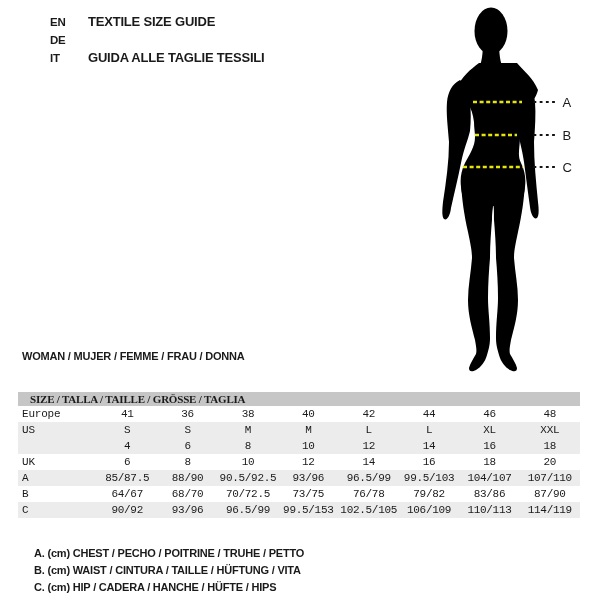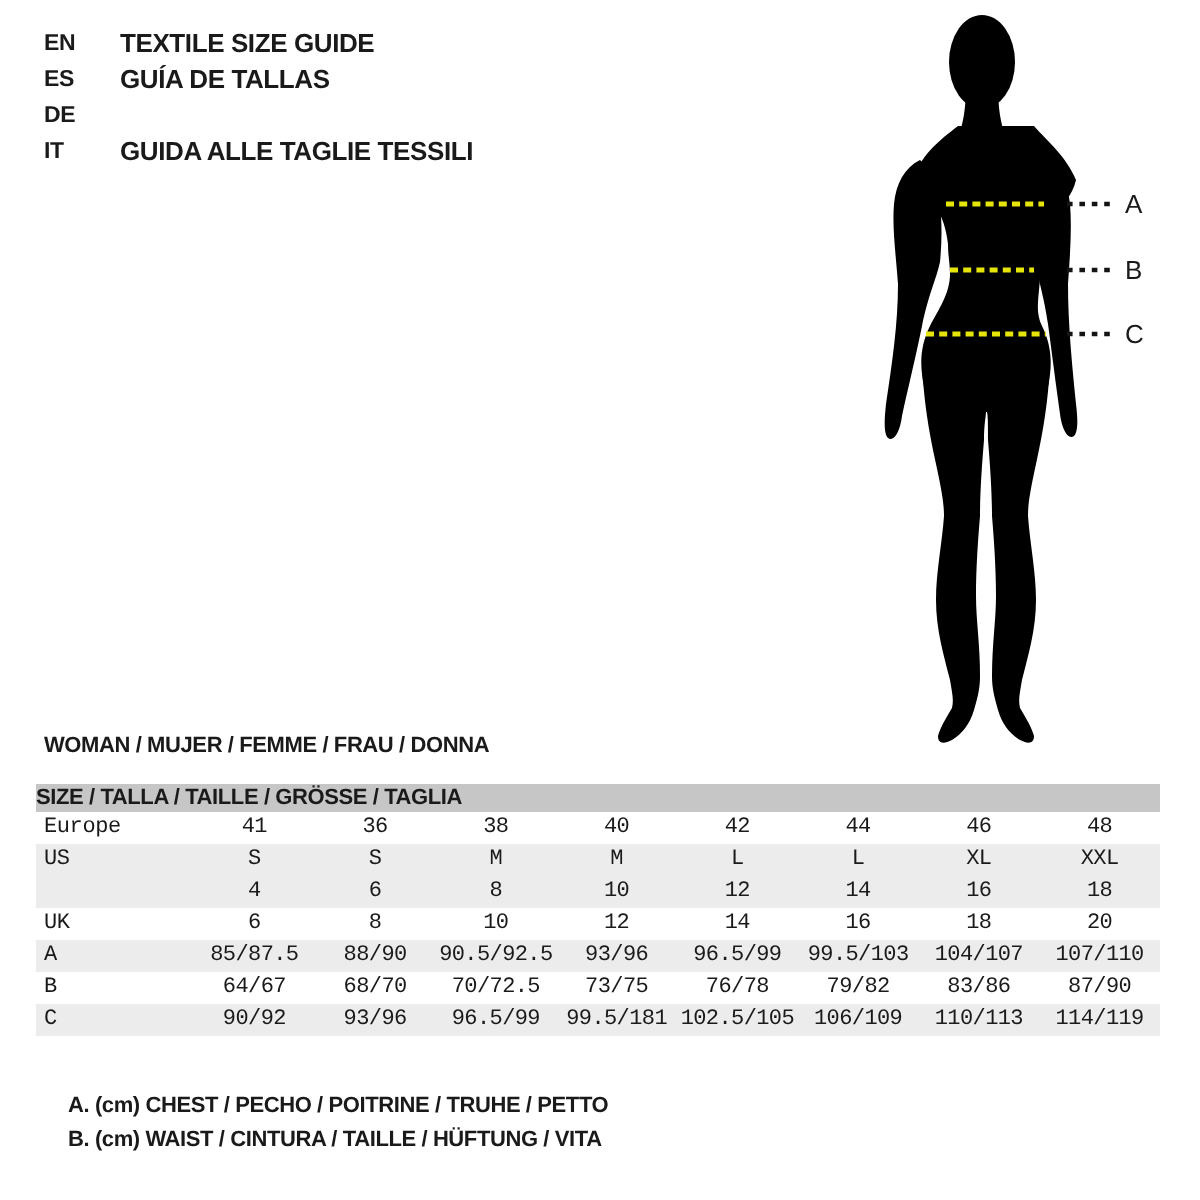--- a/index.html
+++ b/index.html
@@ -2,56 +2,52 @@
 <html style="--header-bg: #c6c6c6; --shade: #ececec;"><head>
 <meta charset="utf-8">
 <style>
   html,body{margin:0;padding:0;background:#ffffff;}
   .canvas{
     position:relative;width:600px;height:600px;background:#ffffff;overflow:hidden;
     font-family:"Liberation Sans",sans-serif;color:#1a1a1a;
   }
   
   .lang-list{position:absolute;left:22px;top:13px;}
-  .lang-row{display:flex;height:18px;line-height:18px;}
+  .lang-row{display:flex;height:18px;line-height:18px;margin-left:28px;}
   .lang-code{width:38px;font-size:11.5px;font-weight:bold;letter-spacing:-0.2px;}
   .lang-title{font-size:13px;font-weight:bold;letter-spacing:-0.2px;white-space:nowrap;}
   
   .figure{position:absolute;left:400px;top:0;width:200px;height:380px;}
   .figure svg{display:block;width:200px;height:380px;}
   .marker-label{font-family:"Liberation Sans",sans-serif;font-size:13px;fill:#1a1a1a;}
   
-  .group-title{position:absolute;left:22px;top:367px;font-size:11px;font-weight:bold;
+  .group-title{position:absolute;left:22px;top:350px;font-size:11px;font-weight:bold;
     letter-spacing:-0.2px;white-space:nowrap;}
   
   .size-table{position:absolute;left:18px;top:392px;width:562px;font-size:11px;}
   .thead{height:14px;line-height:14px;background:var(--header-bg,#c6c6c6);
-    font-weight:bold;padding-left:0;letter-spacing:-0.2px;box-sizing:border-box;}
+    font-weight:bold;padding-left:12px;letter-spacing:-0.2px;box-sizing:border-box;font-family:Liberation Serif, serif;}
   .trow{display:grid;grid-template-columns:79px repeat(8,1fr);height:16px;line-height:16px;font-family:Liberation Mono, monospace;}
   .trow.shaded{background:var(--shade,#ececec);}
   .tlabel{text-align:left;padding-left:4px;letter-spacing:-0.2px;}
   .tcell{text-align:center;letter-spacing:-0.3px;}
   
   .legend{position:absolute;left:22px;top:545px;margin-left:12px;}
   .legend-line{height:17px;line-height:17px;font-size:11px;font-weight:bold;
     letter-spacing:-0.2px;white-space:nowrap;}
 </style>
 </head>
 <body>
 
 <div class="canvas">
 
   <div class="lang-list">
       <div class="lang-row">
         <span class="lang-code">EN</span>
         <span class="lang-title">TEXTILE SIZE GUIDE</span>
-      </div>
-      <div class="lang-row">
-        <span class="lang-code">ES</span>
-        <span class="lang-title">GUÍA DE TALLAS</span>
       </div>
       <div class="lang-row">
         <span class="lang-code">DE</span>
       </div>
       <div class="lang-row">
         <span class="lang-code">IT</span>
         <span class="lang-title">GUIDA ALLE TAGLIE TESSILI</span>
       </div>
     </div>
 
@@ -216,27 +212,28 @@
           <span class="tcell">76/78</span>
           <span class="tcell">79/82</span>
           <span class="tcell">83/86</span>
           <span class="tcell">87/90</span>
         </div>
         <div class="trow shaded">
           <span class="tlabel">C</span>
           <span class="tcell">90/92</span>
           <span class="tcell">93/96</span>
           <span class="tcell">96.5/99</span>
-          <span class="tcell">99.5/181</span>
+          <span class="tcell">99.5/153</span>
           <span class="tcell">102.5/105</span>
           <span class="tcell">106/109</span>
           <span class="tcell">110/113</span>
           <span class="tcell">114/119</span>
         </div>
       </div>
   </div>
 
   <div class="legend">
       <div class="legend-line">A. (cm) CHEST / PECHO / POITRINE / TRUHE / PETTO</div>
       <div class="legend-line">B. (cm) WAIST / CINTURA / TAILLE / HÜFTUNG / VITA</div>
+      <div class="legend-line">C. (cm) HIP / CADERA / HANCHE / HÜFTE / HIPS</div>
     </div>
 
 </div>
 
 </body></html>

